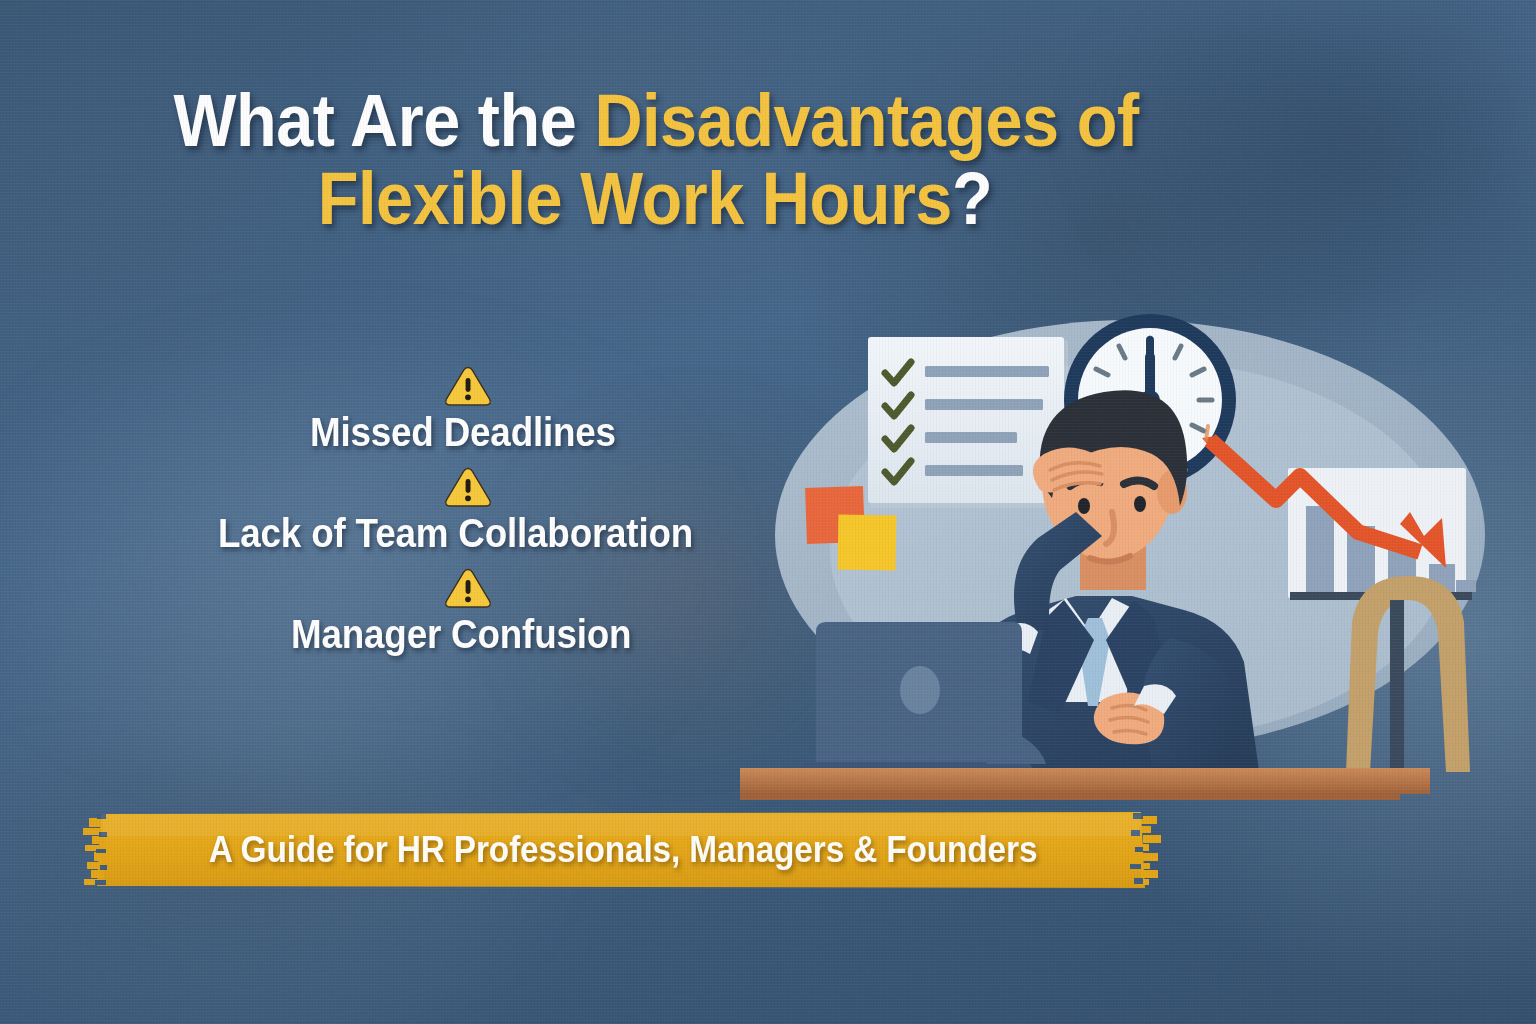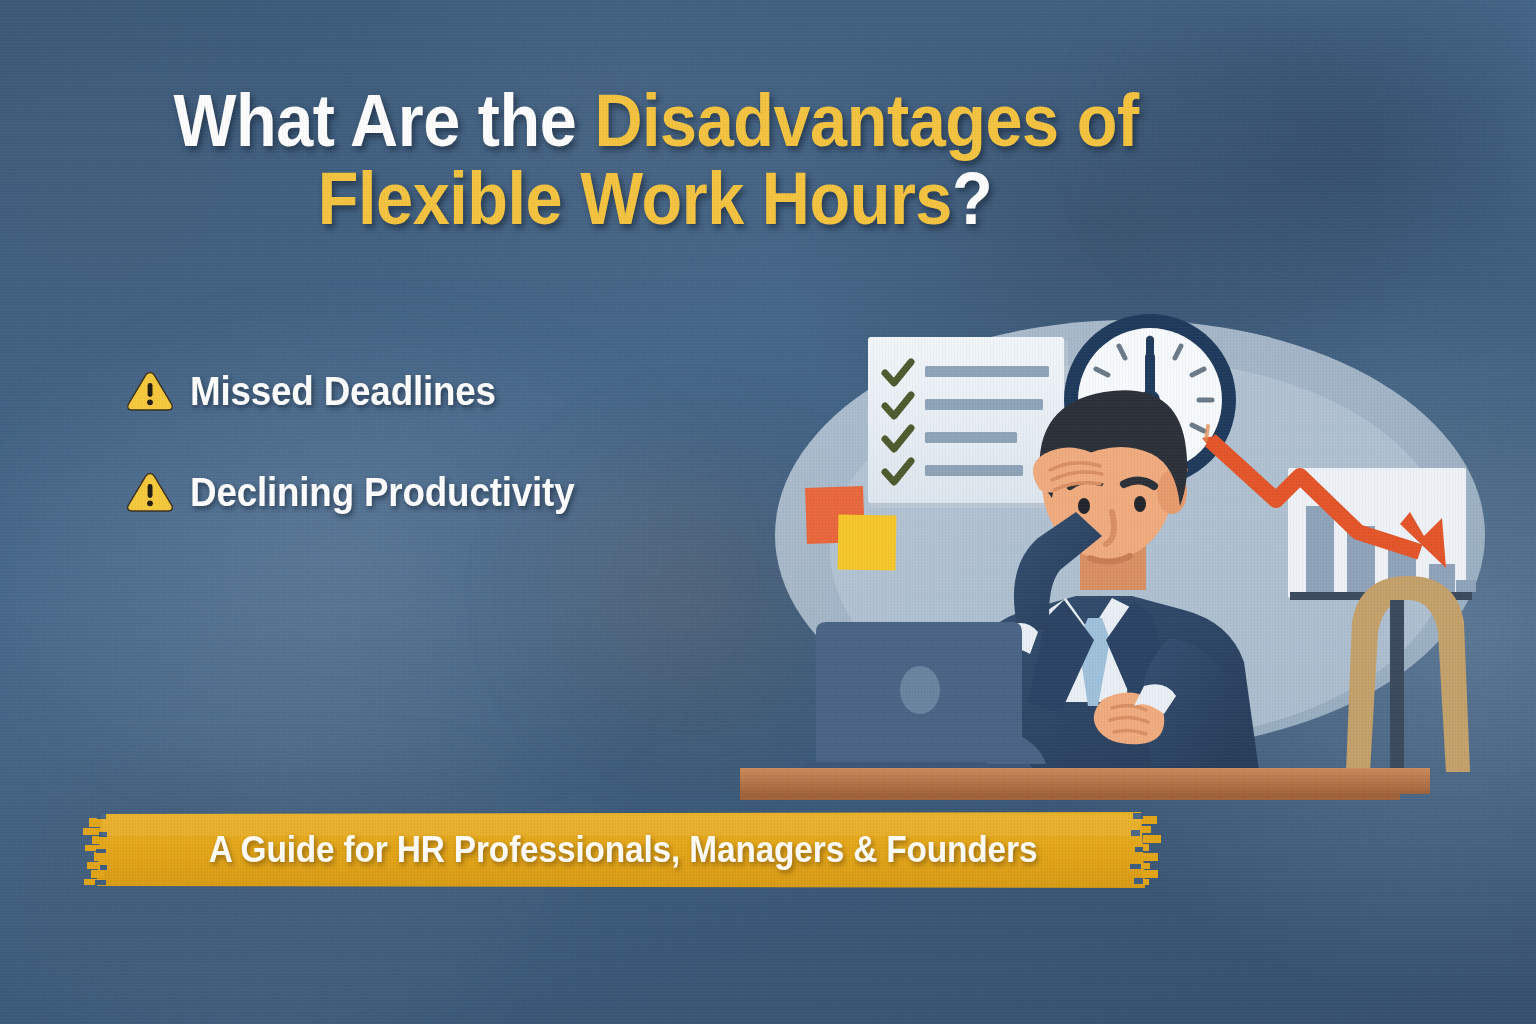--- a/index.html
+++ b/index.html
@@ -61,20 +61,21 @@
   .t-gold  { color:#f3c340; }
 
   
   #bullets {
     position:absolute; left:126px; top:362px; width:700px;
   }
   .bullet {
     display:flex; align-items:center;
     height:58px;
     margin-bottom:43px;
+    flex-direction:column;
   }
   .warn-icon { width:48px; height:42px; flex:0 0 48px; margin-right:16px; }
   .bullet-label {
     color:#fdfdfd;
     font-weight:bold;
     font-size:40px;
     letter-spacing:-0.2px;
     transform:scaleX(.92);
     transform-origin:left center;
     white-space:nowrap;
@@ -126,30 +127,38 @@
 
   <div class="bullet">
     <svg class="warn-icon" viewBox="0 0 48 42">
       <path d="M24 2.5 C26 2.5 27.4 3.7 28.3 5.2 L45.6 34.2 C46.5 35.8 46.6 37.3 45.8 38.5 C45 39.7 43.6 40 41.9 40 L6.1 40 C4.4 40 3 39.7 2.2 38.5 C1.4 37.3 1.5 35.8 2.4 34.2 L19.7 5.2 C20.6 3.7 22 2.5 24 2.5 Z" fill="#f5c83c" stroke="#3a3020" stroke-width="1.4"></path>
       <rect x="21.6" y="13" width="4.9" height="14" rx="2.4" fill="#221c10"></rect>
       <circle cx="24" cy="32.3" r="2.9" fill="#221c10"></circle>
     </svg>
     <span class="bullet-label">Missed Deadlines</span>
   </div>
 
-
-
   <div class="bullet">
     <svg class="warn-icon" viewBox="0 0 48 42">
       <path d="M24 2.5 C26 2.5 27.4 3.7 28.3 5.2 L45.6 34.2 C46.5 35.8 46.6 37.3 45.8 38.5 C45 39.7 43.6 40 41.9 40 L6.1 40 C4.4 40 3 39.7 2.2 38.5 C1.4 37.3 1.5 35.8 2.4 34.2 L19.7 5.2 C20.6 3.7 22 2.5 24 2.5 Z" fill="#f5c83c" stroke="#3a3020" stroke-width="1.4"></path>
       <rect x="21.6" y="13" width="4.9" height="14" rx="2.4" fill="#221c10"></rect>
       <circle cx="24" cy="32.3" r="2.9" fill="#221c10"></circle>
     </svg>
-    <span class="bullet-label">Declining Productivity</span>
+    <span class="bullet-label">Lack of Team Collaboration</span>
   </div>
+
+  <div class="bullet">
+    <svg class="warn-icon" viewBox="0 0 48 42">
+      <path d="M24 2.5 C26 2.5 27.4 3.7 28.3 5.2 L45.6 34.2 C46.5 35.8 46.6 37.3 45.8 38.5 C45 39.7 43.6 40 41.9 40 L6.1 40 C4.4 40 3 39.7 2.2 38.5 C1.4 37.3 1.5 35.8 2.4 34.2 L19.7 5.2 C20.6 3.7 22 2.5 24 2.5 Z" fill="#f5c83c" stroke="#3a3020" stroke-width="1.4"></path>
+      <rect x="21.6" y="13" width="4.9" height="14" rx="2.4" fill="#221c10"></rect>
+      <circle cx="24" cy="32.3" r="2.9" fill="#221c10"></circle>
+    </svg>
+    <span class="bullet-label">Manager Confusion</span>
+  </div>
+
 
 </div>
 
 <div id="illus">
 <svg width="760" height="500" viewBox="0 0 760 500">
   <defs>
     <clipPath id="clipAll">
           <rect x="0" y="0" width="760" height="500"></rect>
         </clipPath>
     <linearGradient id="blobG" x1="0" y1="0" x2="1" y2="1">

